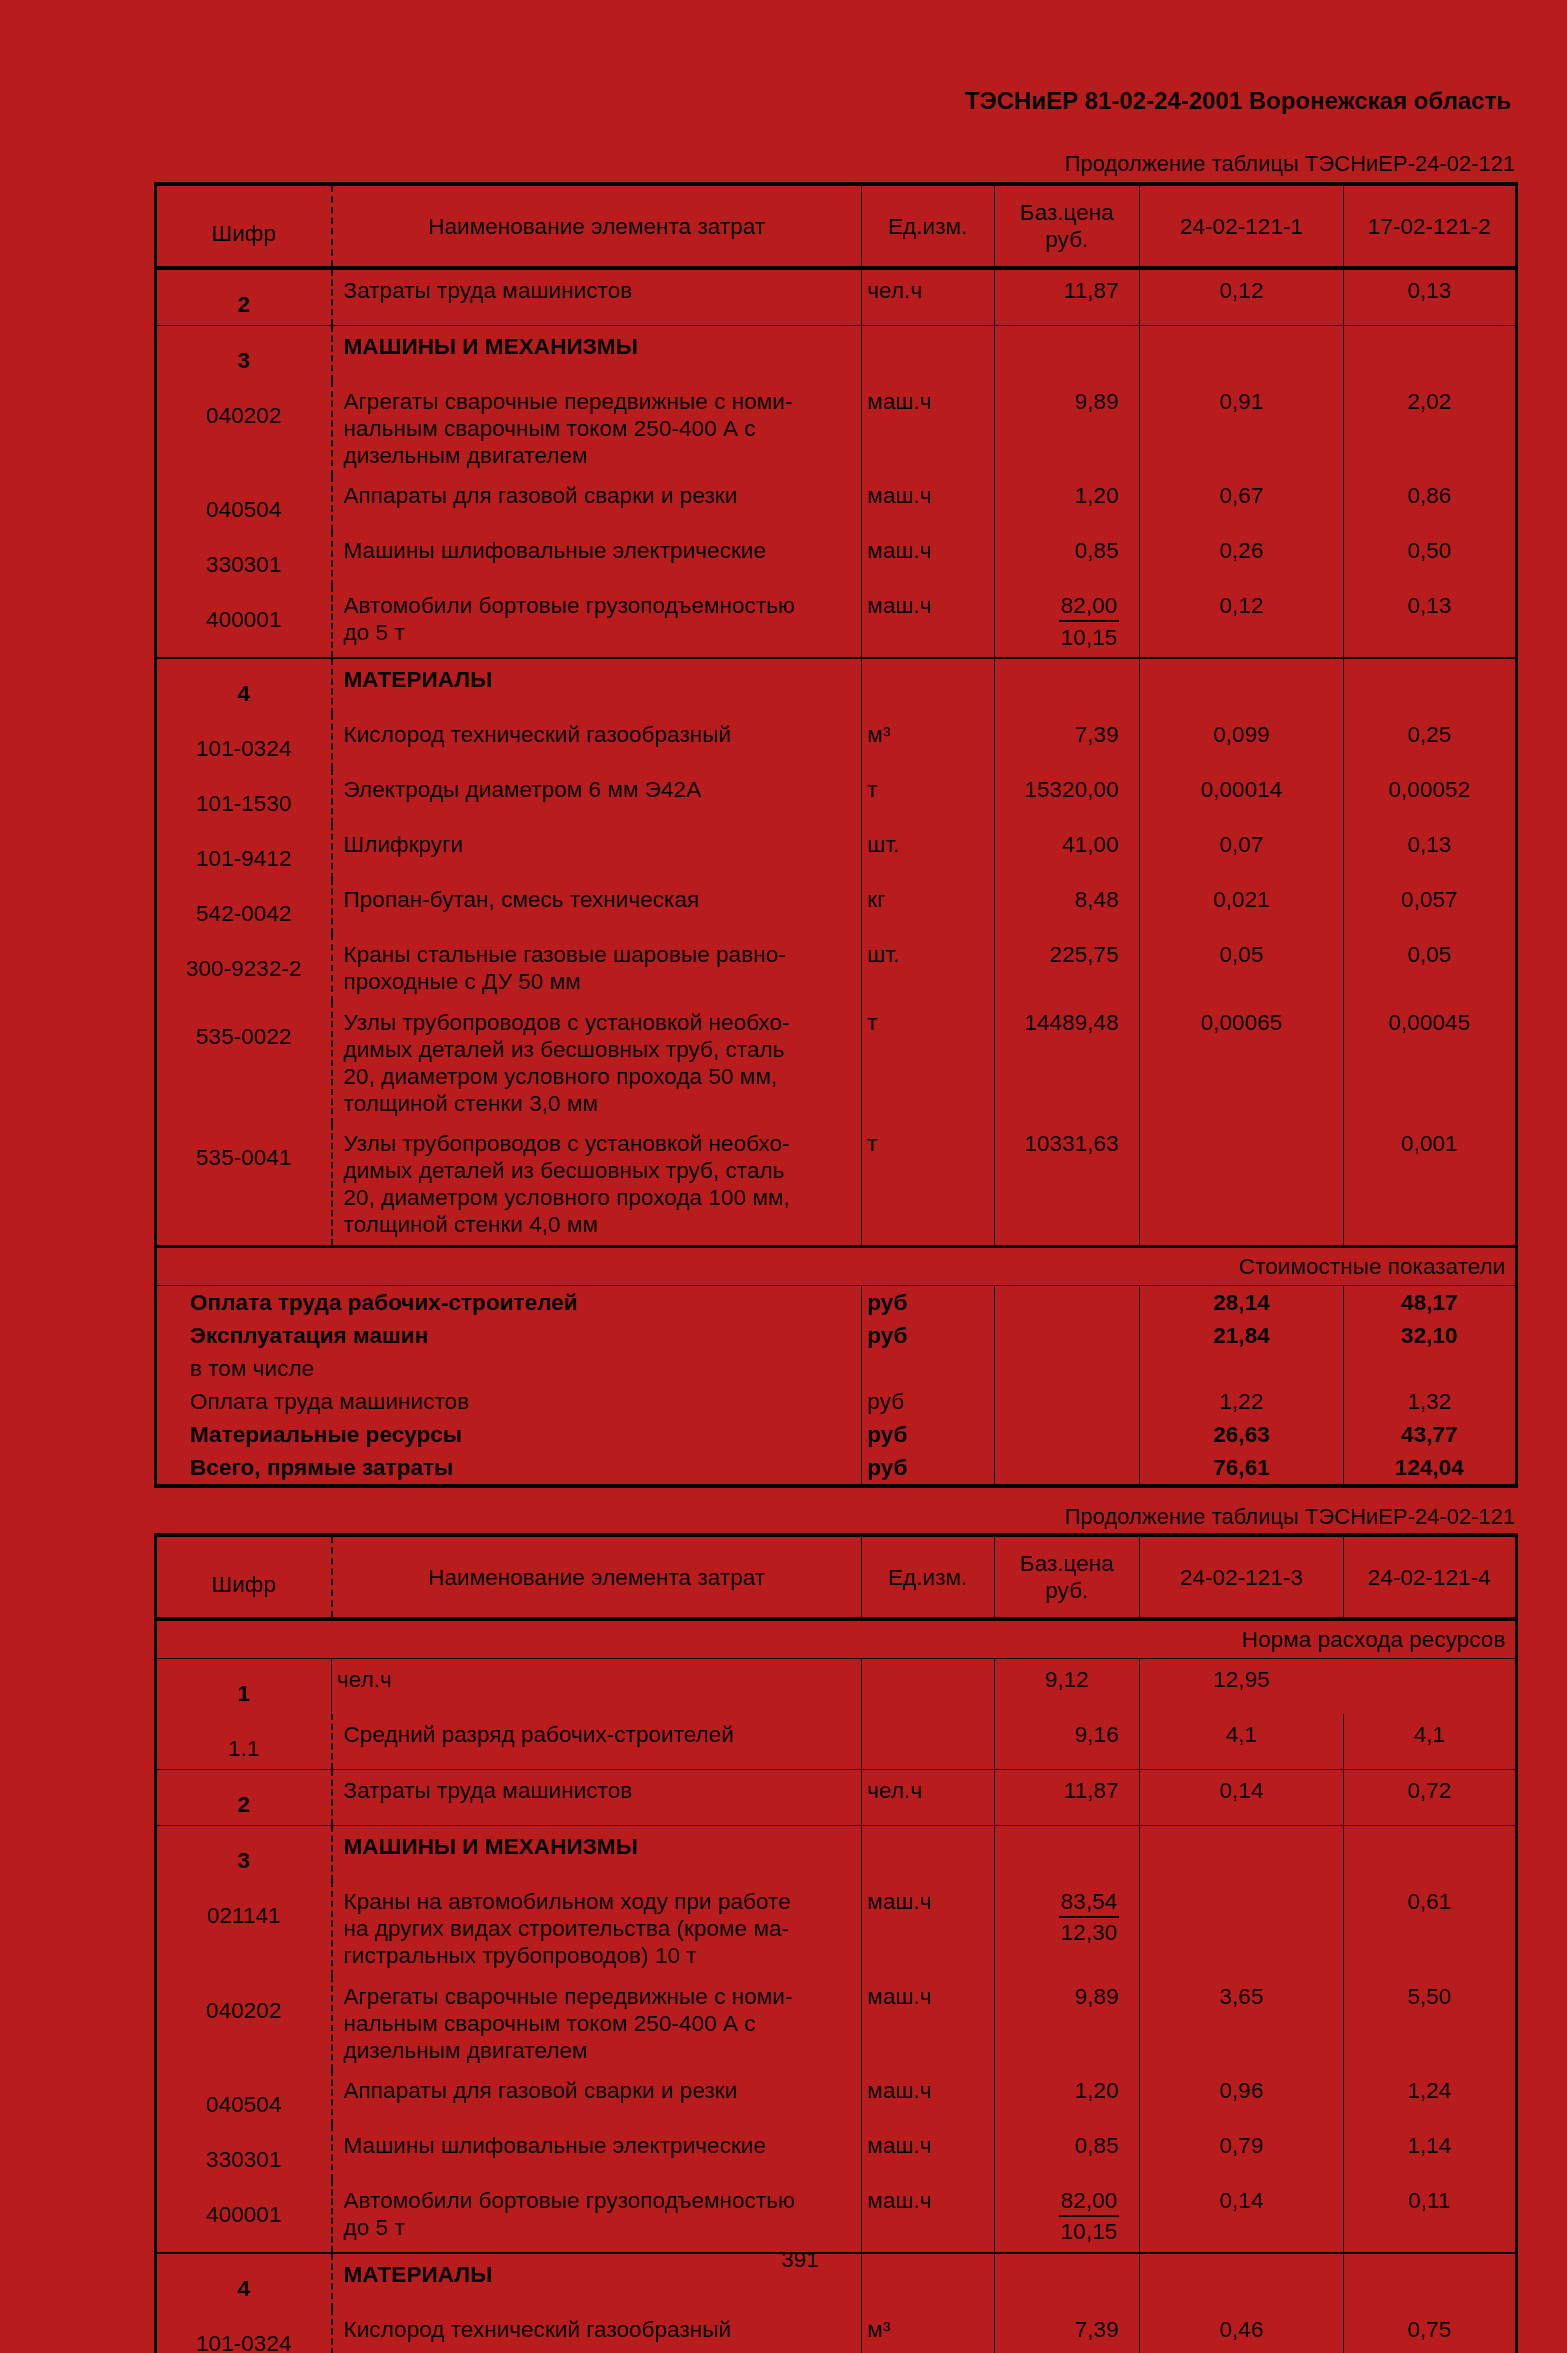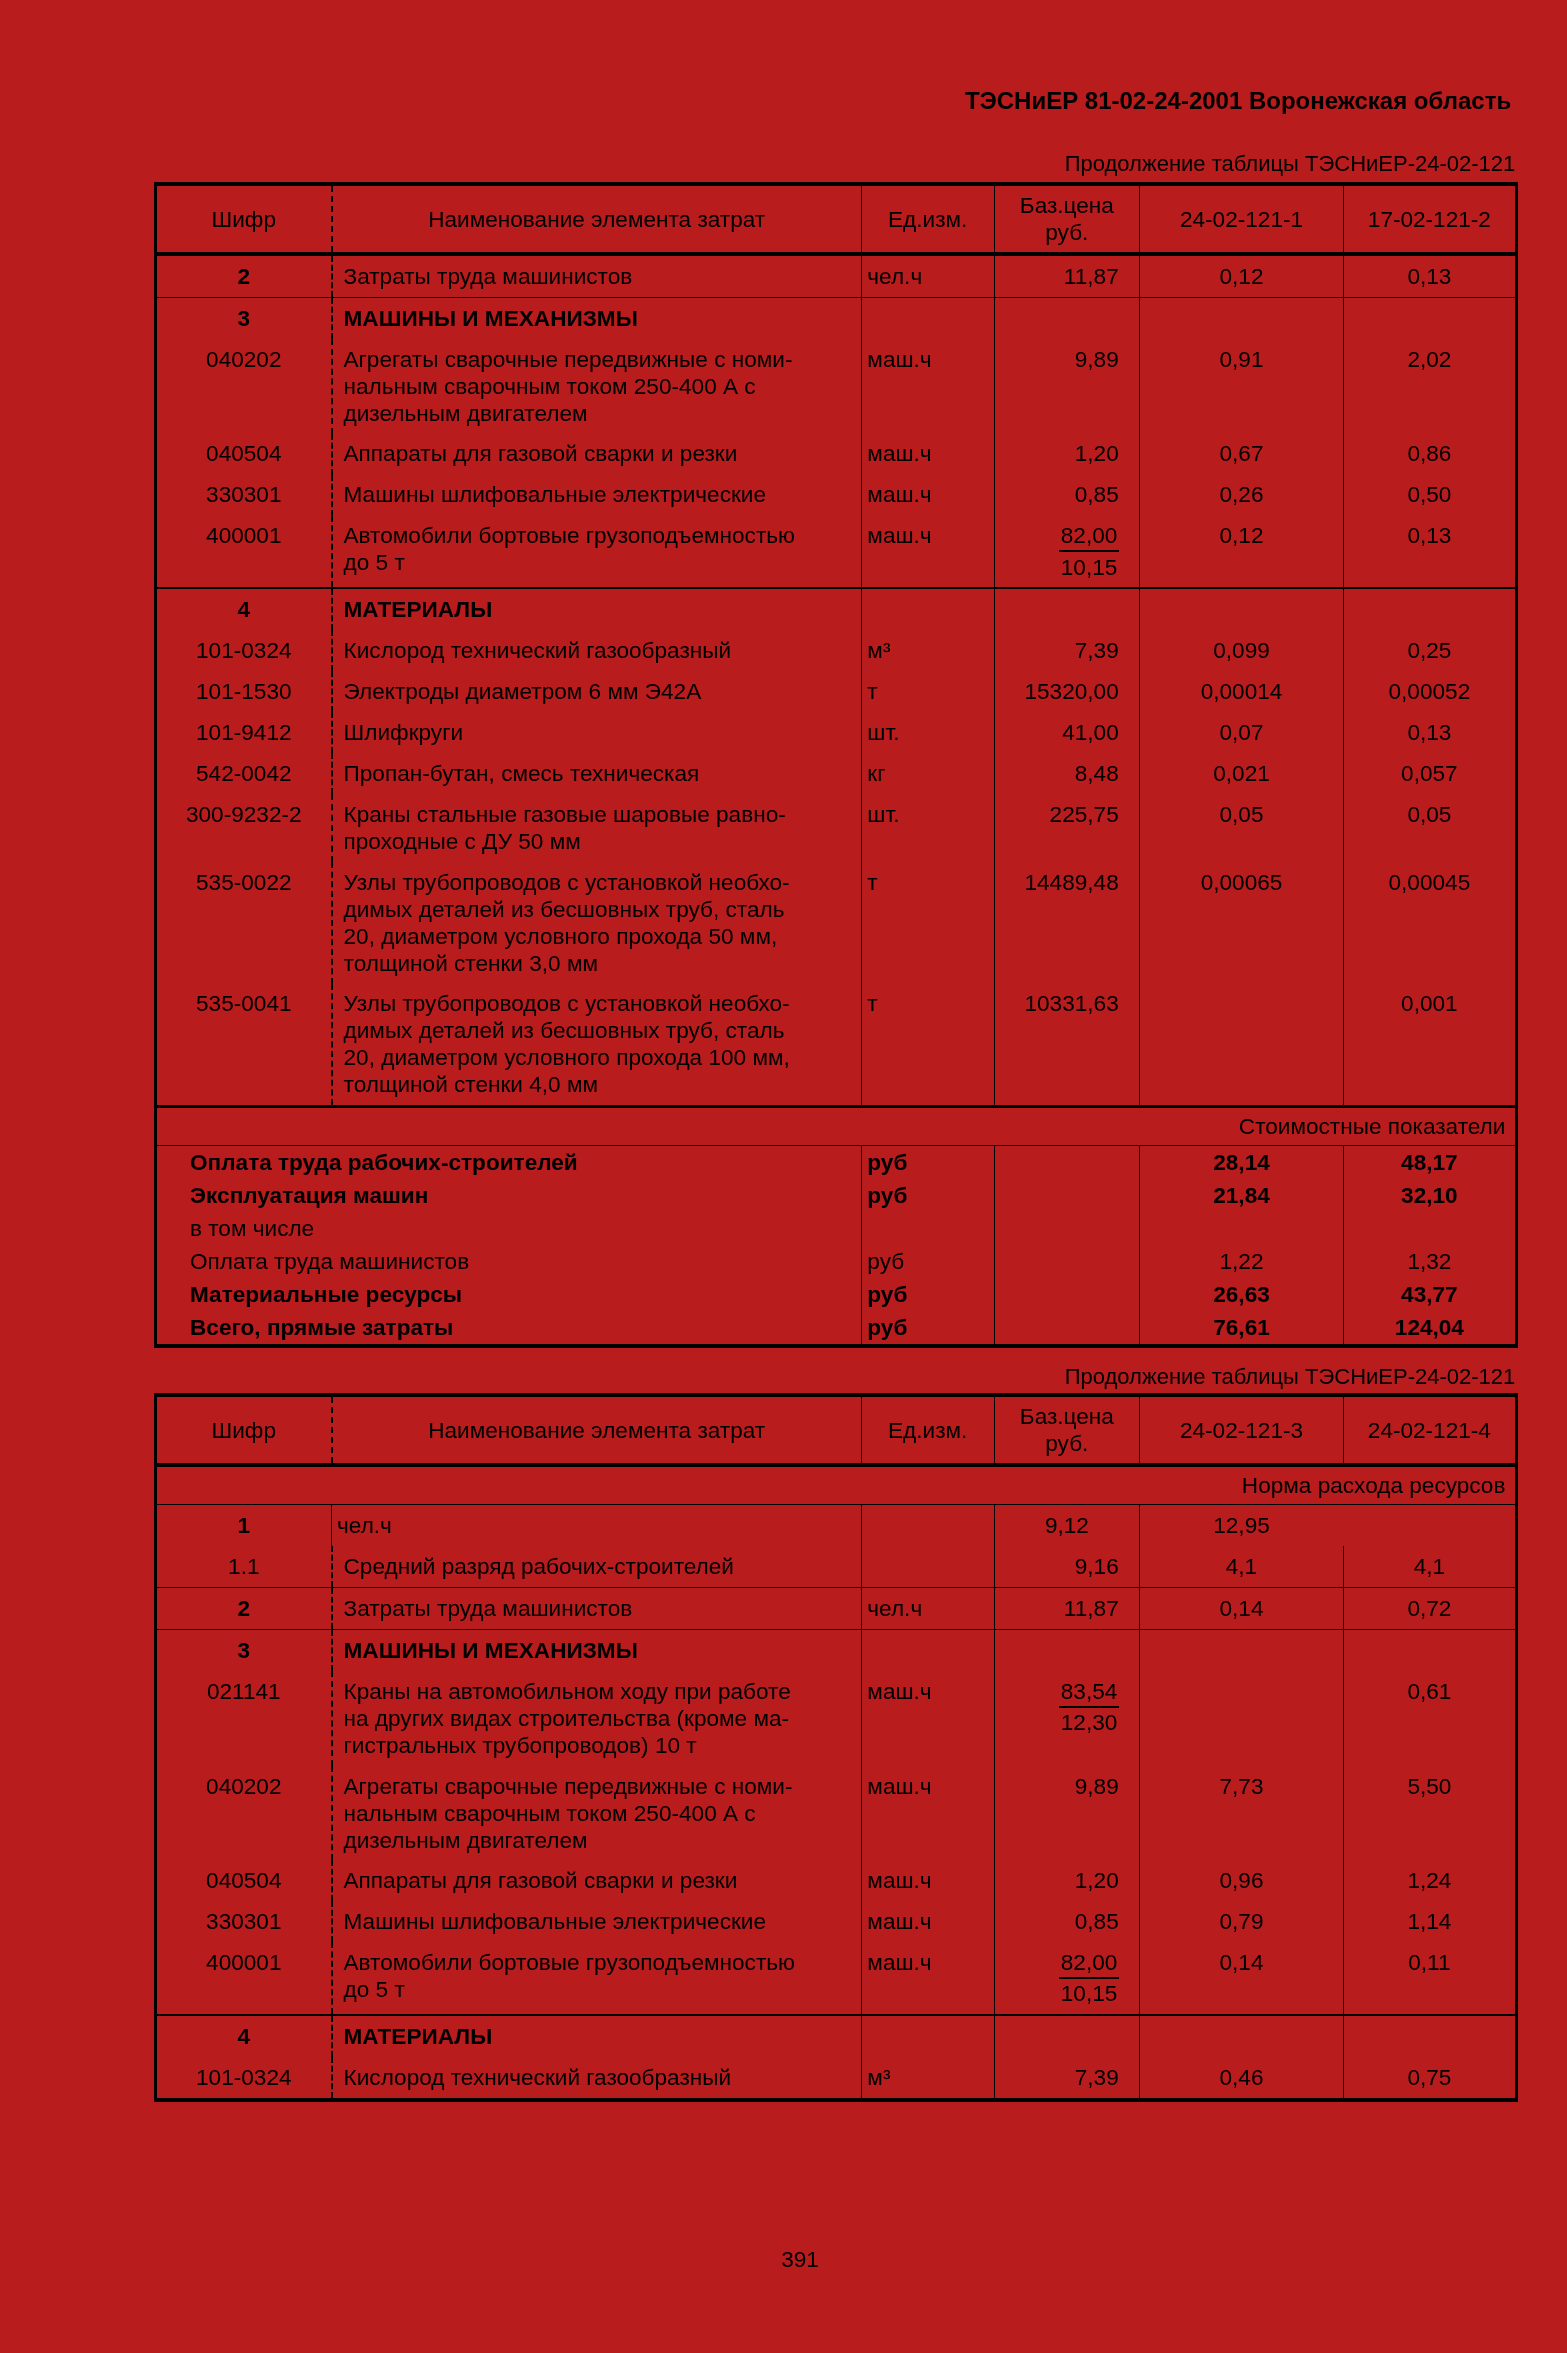--- a/index.html
+++ b/index.html
@@ -39,21 +39,21 @@
     display:grid;
     grid-template-columns:12.78% 39.05% 9.77% 10.73% 14.99% 12.68%;
   }
   .cell{
     padding:6.8px 5.5px;
     font-size:22.6px;
     line-height:27px;
     box-sizing:border-box;
     min-height:41px;
   }
-  .c1{text-align:center;}
+  .c1{text-align:center;margin-top:14px;}
   .c2{border-left:2.1px dashed #000;text-align:left;padding-left:11px;padding-right:16.4px;white-space:pre-line;}
   .c3{border-left:1.4px solid #000;text-align:left;}
   .c4{border-left:1.4px solid #000;text-align:right;padding-right:20.5px;}
   .c5{border-left:1.4px solid #000;text-align:center;}
   .c6{border-left:1.4px solid #000;text-align:center;}
 
   .row.head{border-bottom:4.1px solid #000;}
   .row.head .cell{
     display:flex;align-items:center;justify-content:center;
     text-align:center;min-height:66px;padding:5.5px 4.1px;white-space:normal;
@@ -367,21 +367,21 @@
         <div class="cell c6">0,61</div>
       </div>
 
       <div class="row">
         <div class="cell c1">040202</div>
         <div class="cell c2">Агрегаты сварочные передвижные с номи-
 нальным сварочным током 250-400 А с
 дизельным двигателем</div>
         <div class="cell c3">маш.ч</div>
         <div class="cell c4">9,89</div>
-        <div class="cell c5">7,73</div>
+        <div class="cell c5">3,65</div>
         <div class="cell c6">5,50</div>
       </div>
 
       <div class="row">
         <div class="cell c1">040504</div>
         <div class="cell c2">Аппараты для газовой сварки и резки</div>
         <div class="cell c3">маш.ч</div>
         <div class="cell c4">1,20</div>
         <div class="cell c5">0,96</div>
         <div class="cell c6">1,24</div>

